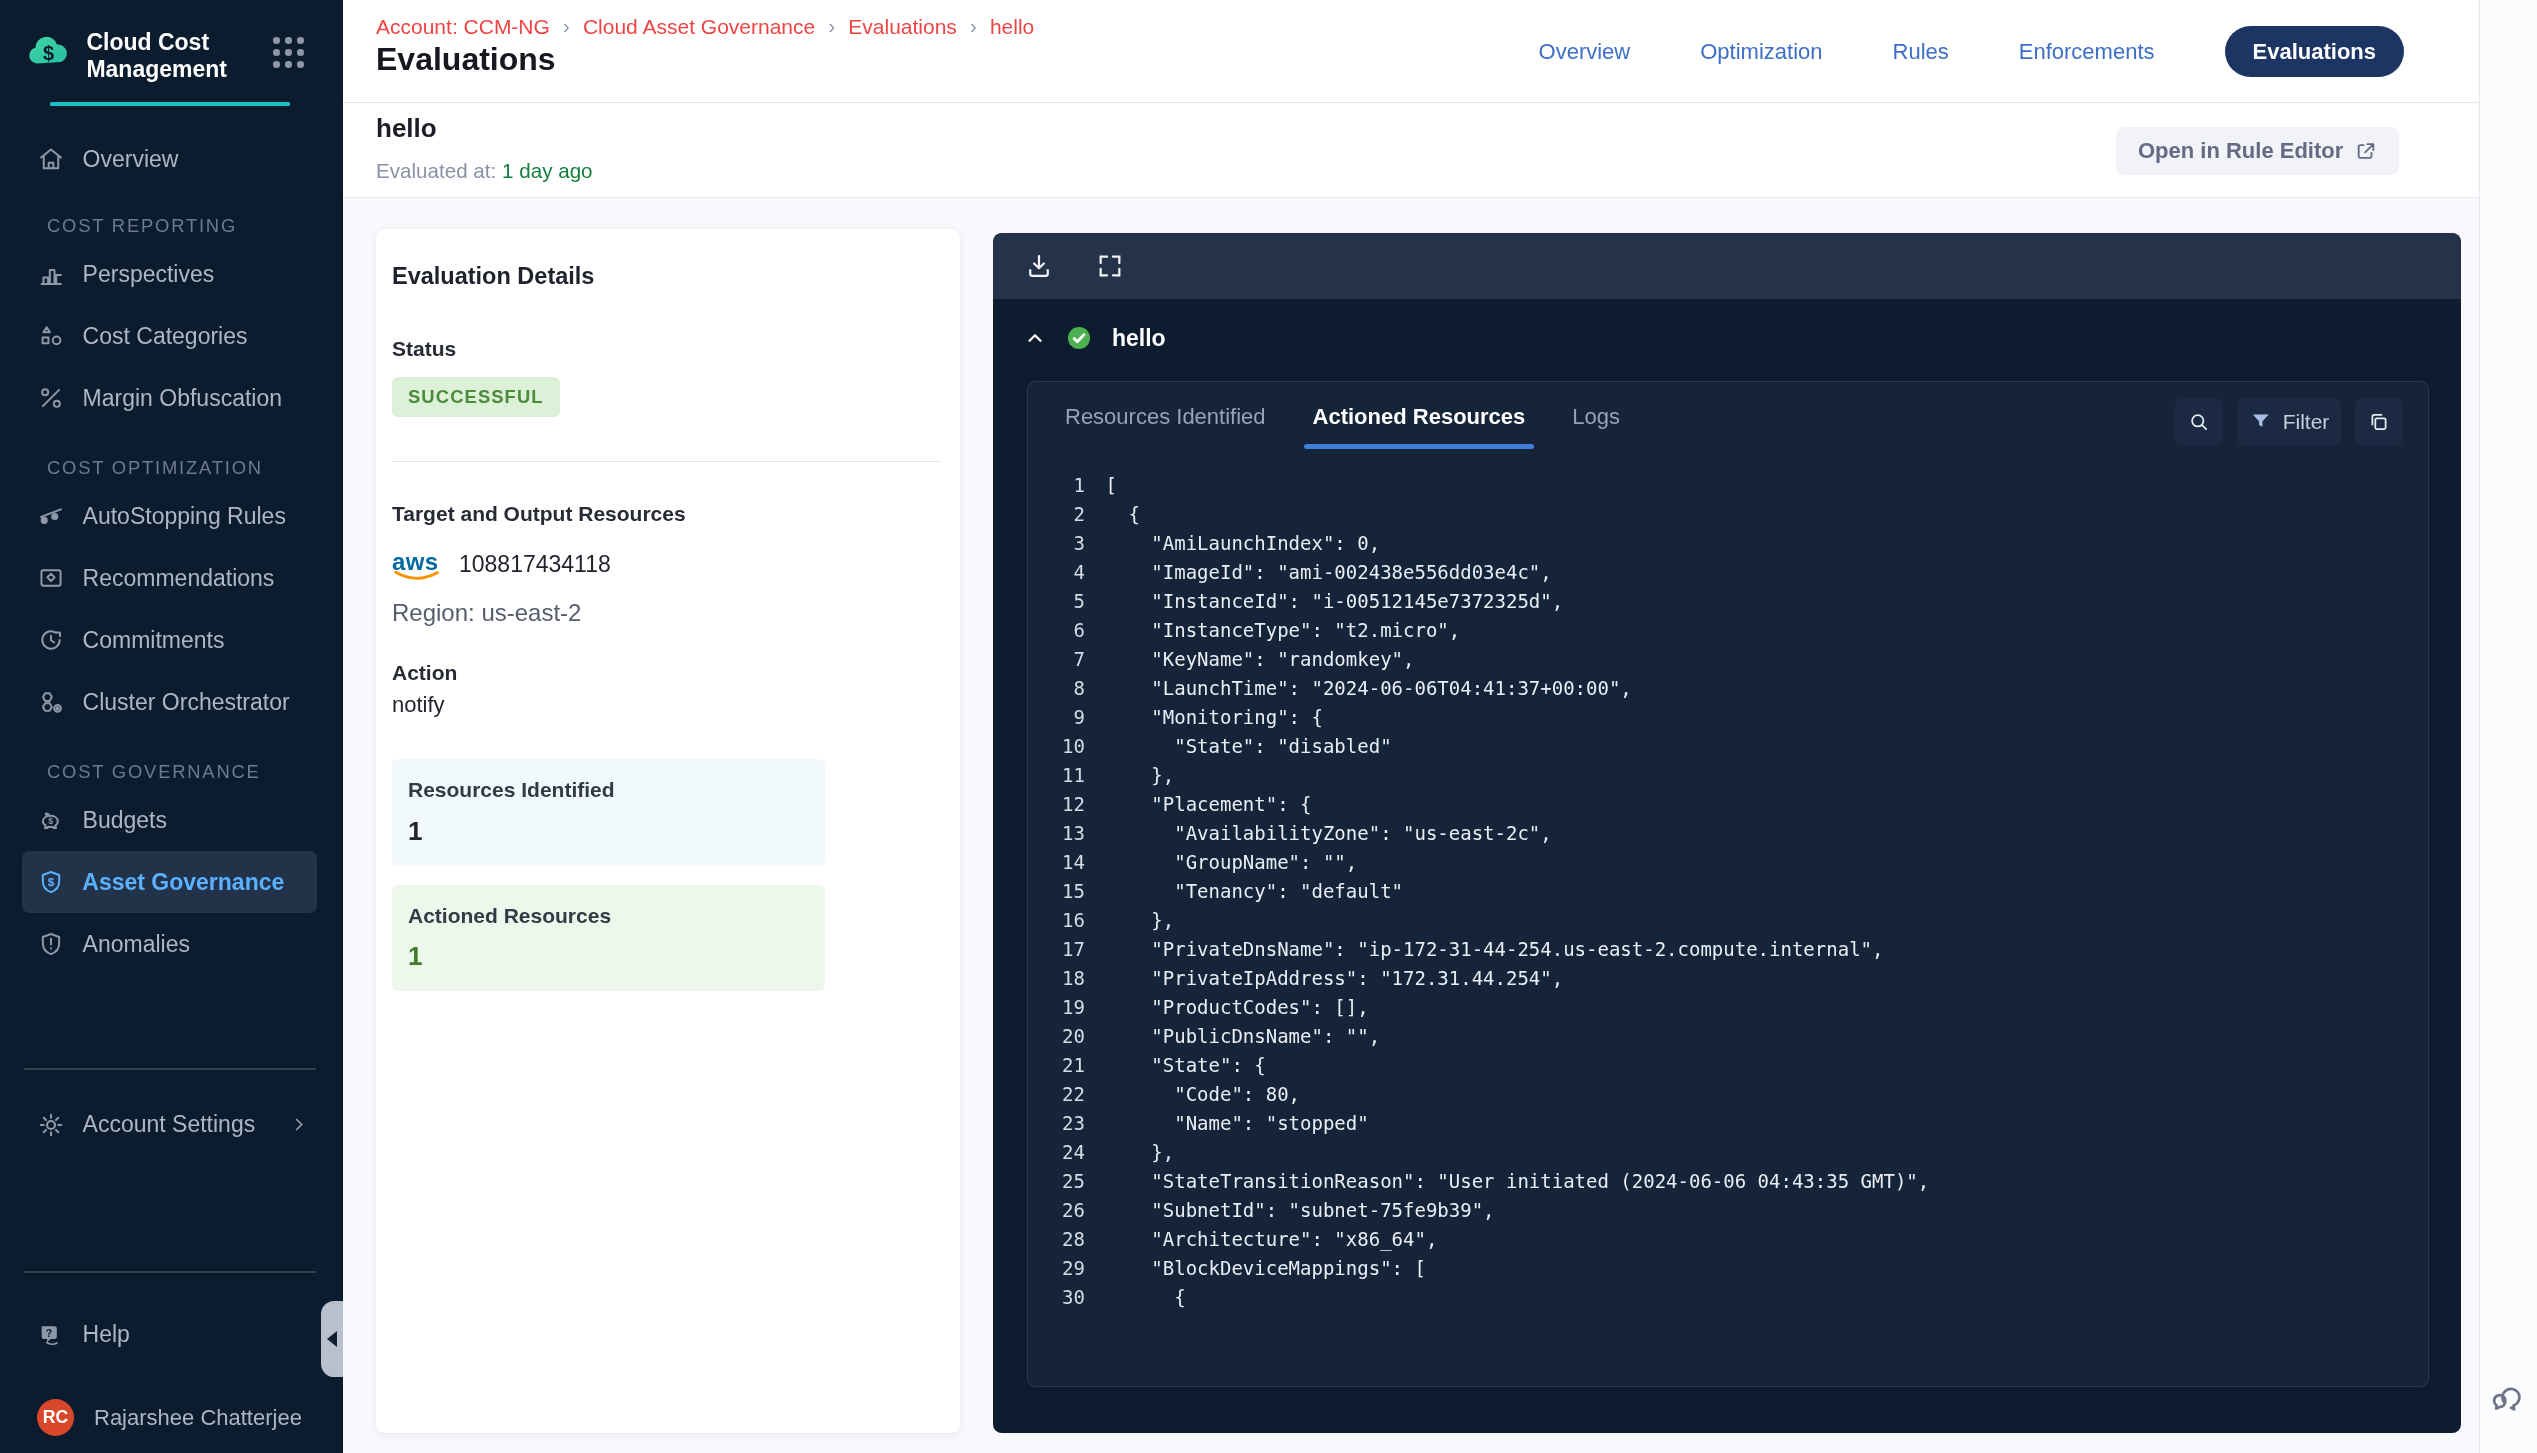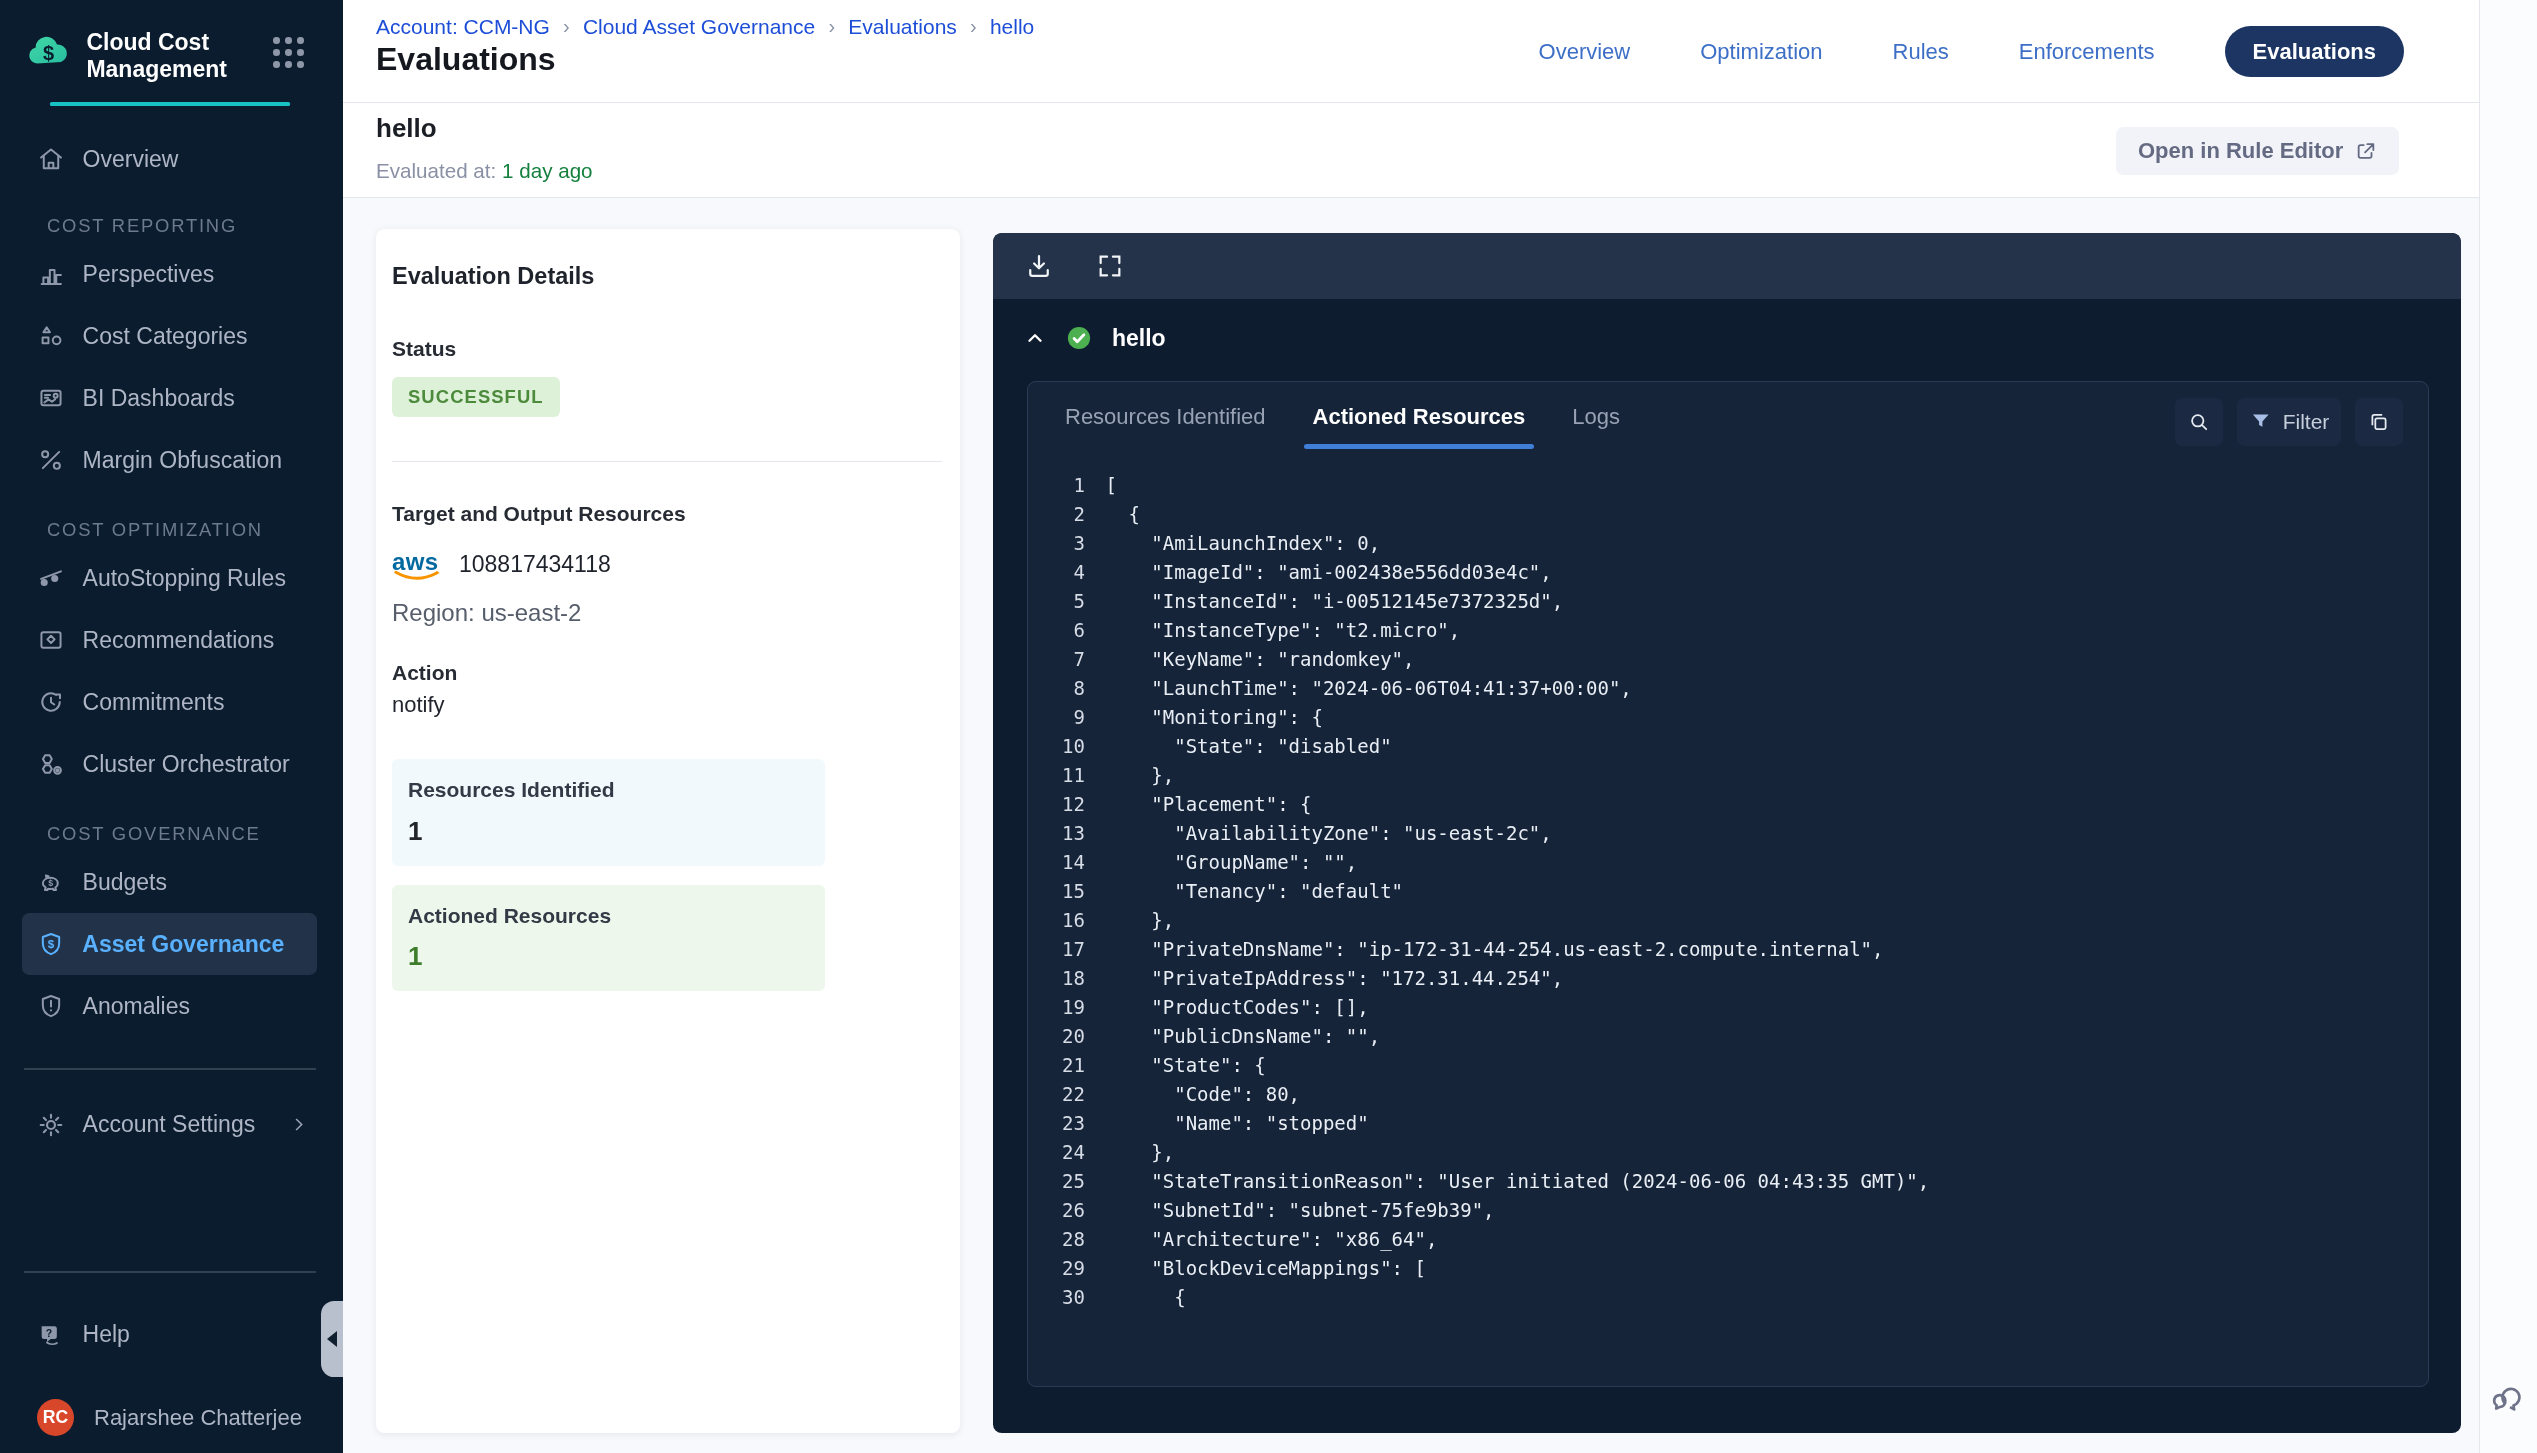--- a/index.html
+++ b/index.html
@@ -41,21 +41,21 @@
 
   
   .right-rail{position:fixed;right:0;top:0;width:58px;height:1454px;background:#FBFCFE;
     border-left:1.5px solid #E4E7EE;z-index:4;}
   .rail-chat{position:absolute;left:10.3px;bottom:37px;width:37px;height:37px;color:#6E7389;cursor:pointer;}
 
   
   .main{margin-left:343px;width:2137px;}
   .band1{position:relative;height:103px;background:#fff;border-bottom:1.5px solid #E4E7EE;}
   .crumbs{position:absolute;left:33px;top:14.7px;display:flex;align-items:center;font-size:21px;}
-  .crumbs a{color:#1d4ed8;text-decoration:none;cursor:pointer;}
+  .crumbs a{color:#ef4444;text-decoration:none;cursor:pointer;}
   .crumbs .sep{color:#8A93A6;margin:0 13.2px;font-size:20px;}
   .page-title{position:absolute;left:33px;top:41px;font-size:32px;font-weight:700;color:#15181E;}
   .topnav{position:absolute;right:76px;top:0;height:103px;display:flex;align-items:center;gap:70px;}
   .topnav a{color:#3D6FC7;font-size:22px;text-decoration:none;cursor:pointer;}
   .topnav a.pill{background:#1C3563;color:#fff;font-weight:600;height:51px;display:flex;
     align-items:center;padding:0 28px;border-radius:26.4px;}
 
   .band2{position:relative;height:95px;background:#fff;border-bottom:1.5px solid #E4E7EE;}
   .eval-name{position:absolute;left:33px;top:10.3px;font-size:26px;font-weight:700;color:#1B1E25;}
   .eval-at{position:absolute;left:33px;top:56px;font-size:20.6px;color:#8A90A5;}
@@ -170,31 +170,20 @@
         <span>Perspectives</span>
       </div>
       <div class="sb-item">
         <span class="ic">
           <svg viewBox="0 0 24 24" fill="none" stroke="currentColor" stroke-width="1.7" stroke-linecap="round" stroke-linejoin="round">
             <path d="m8.3 4.5 2.8 4.3H5.5zM4.8 13.2h5v5h-5z"></path>
             <circle cx="16.8" cy="15.7" r="3.3"></circle>
           </svg>
         </span>
         <span>Cost Categories</span>
-      </div>
-      <div class="sb-item">
-        <span class="ic">
-          <svg viewBox="0 0 24 24" fill="none" stroke="currentColor" stroke-width="1.7" stroke-linecap="round" stroke-linejoin="round">
-            <rect x="3.8" y="5.8" width="16.4" height="12.4" rx="1.6"></rect>
-            <path d="M6.8 9.4h4.4M6.8 11.8h2.6"></path>
-            <circle cx="16" cy="10" r="1.7"></circle>
-            <path d="m6.3 15.8 3.6-2.6 3 2 2.7-2.2"></path>
-          </svg>
-        </span>
-        <span>BI Dashboards</span>
       </div>
       <div class="sb-item">
         <span class="ic">
           <svg viewBox="0 0 24 24" fill="none" stroke="currentColor" stroke-width="1.7" stroke-linecap="round" stroke-linejoin="round">
             <path d="M5 19 19 5"></path>
             <circle cx="7" cy="7" r="2.6"></circle>
             <circle cx="17" cy="17" r="2.6"></circle>
           </svg>
         </span>
         <span>Margin Obfuscation</span>

